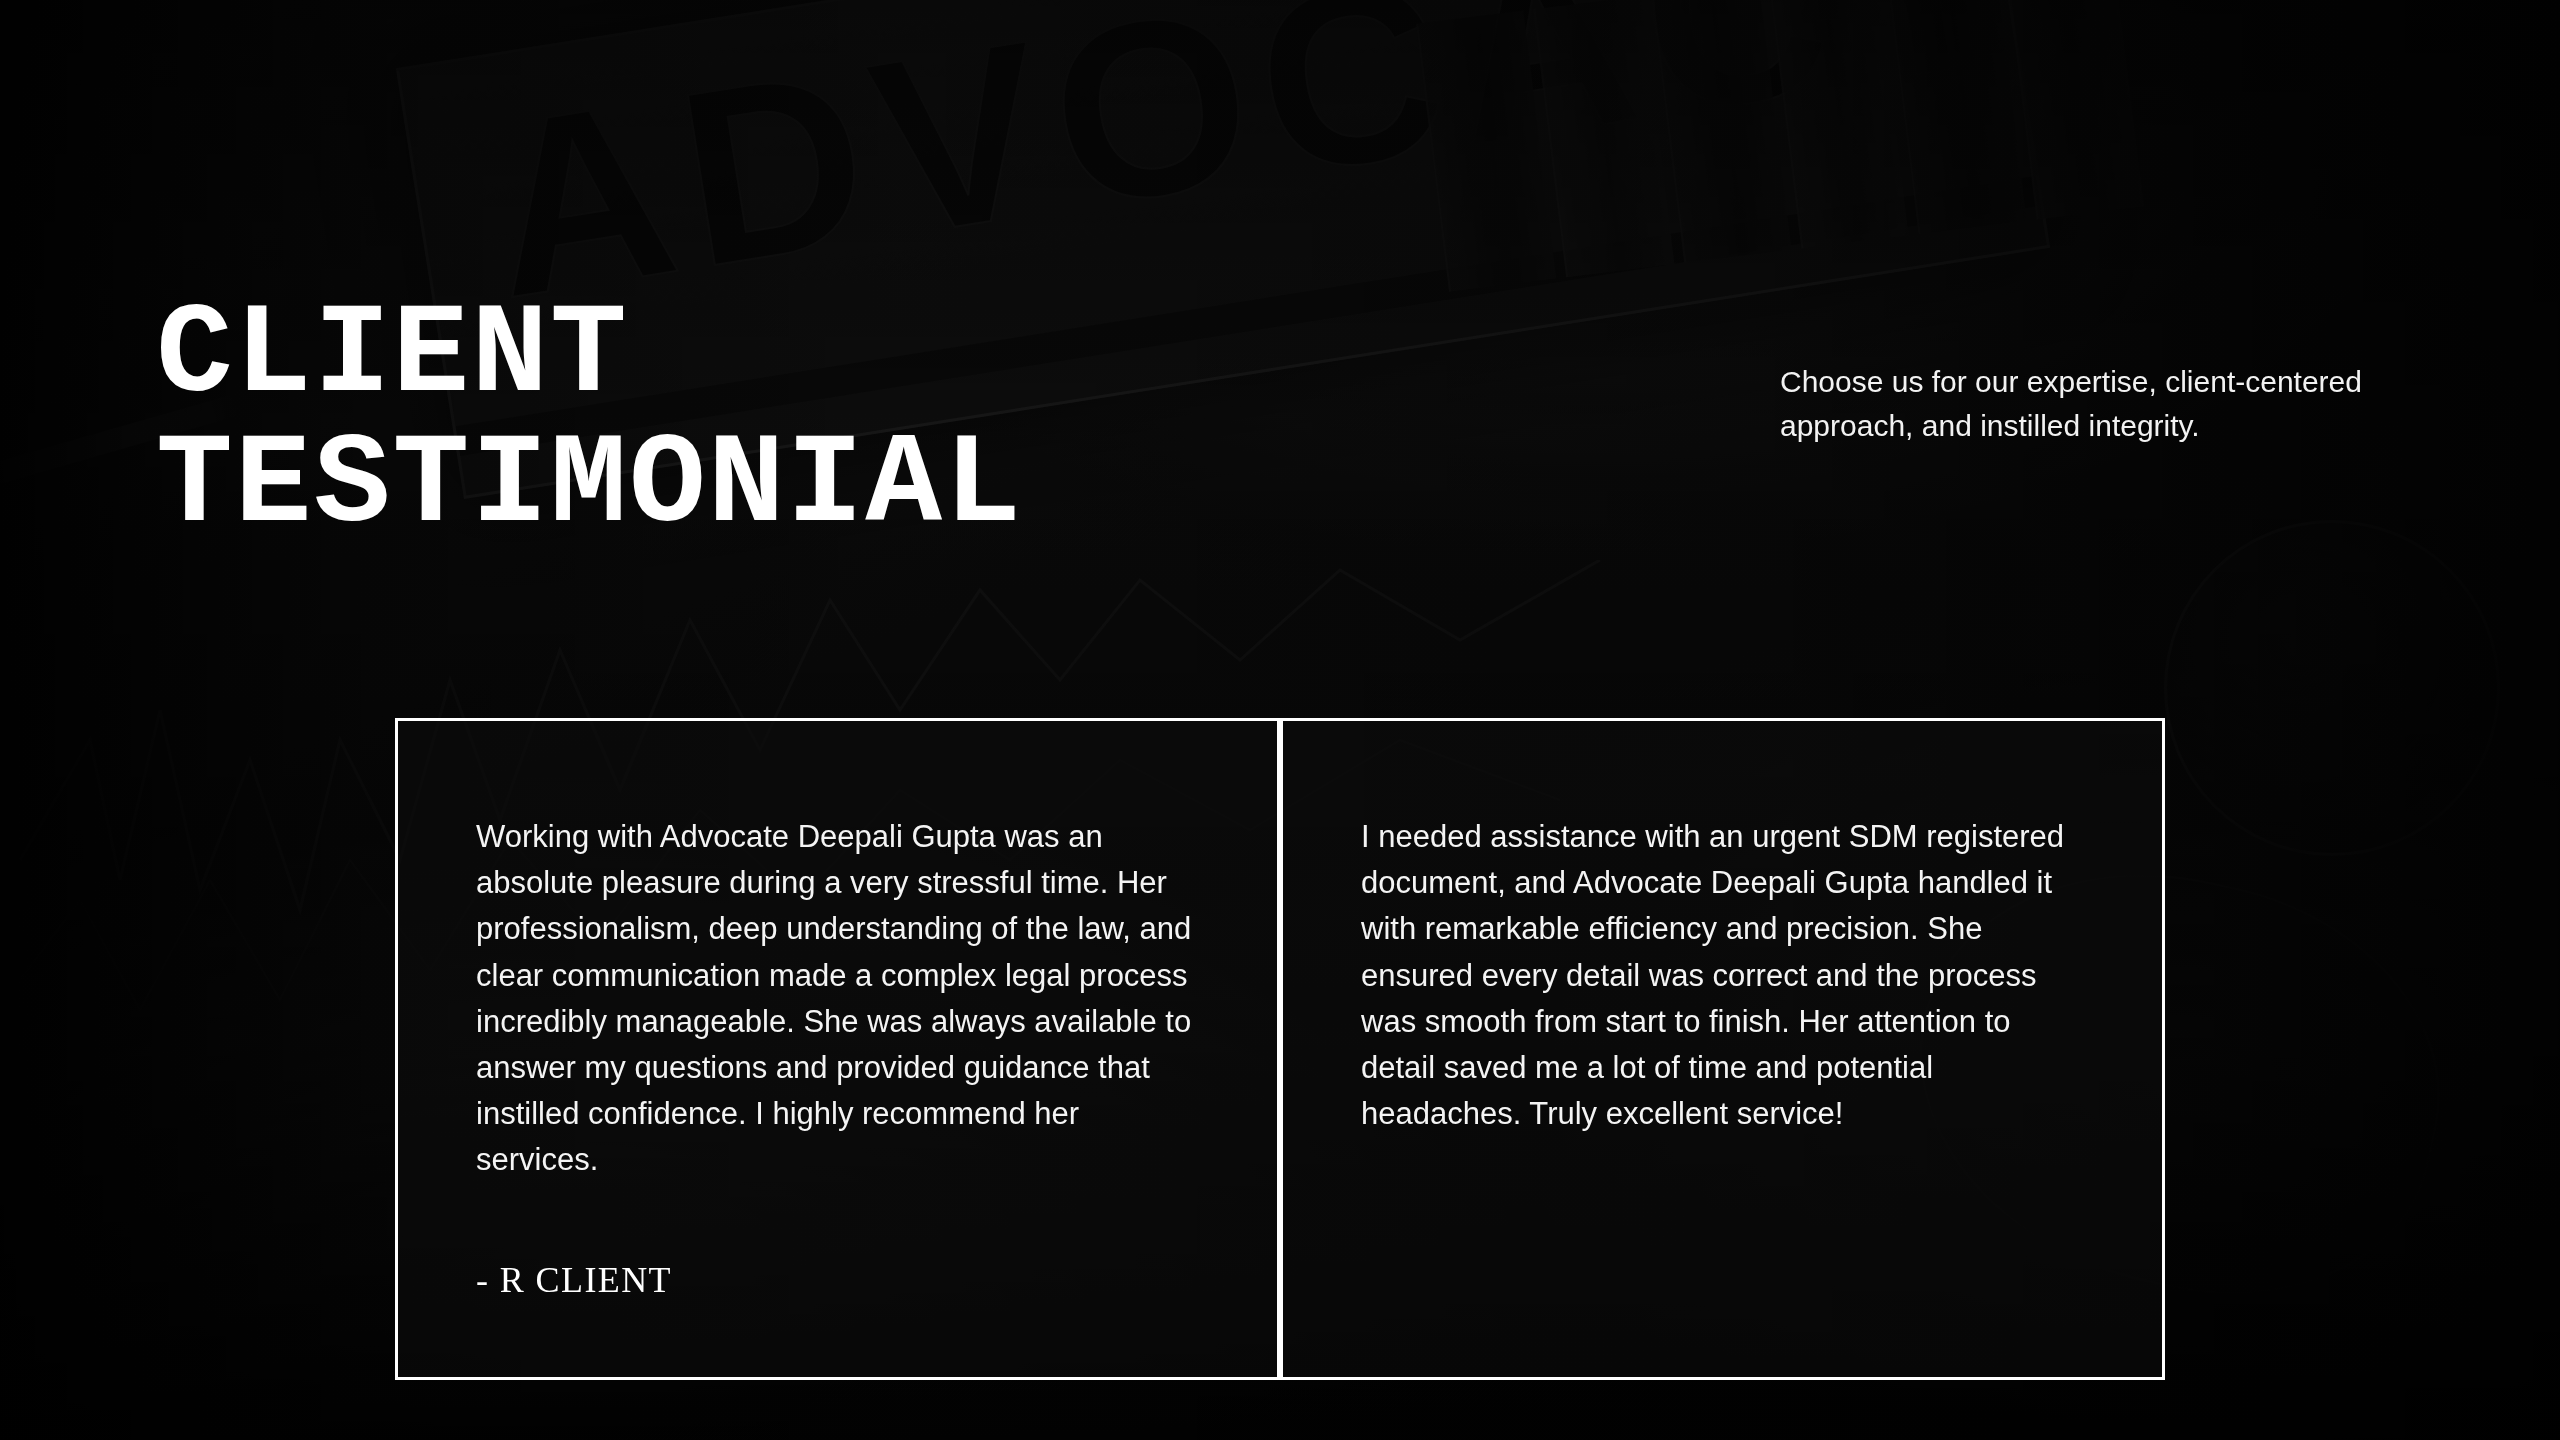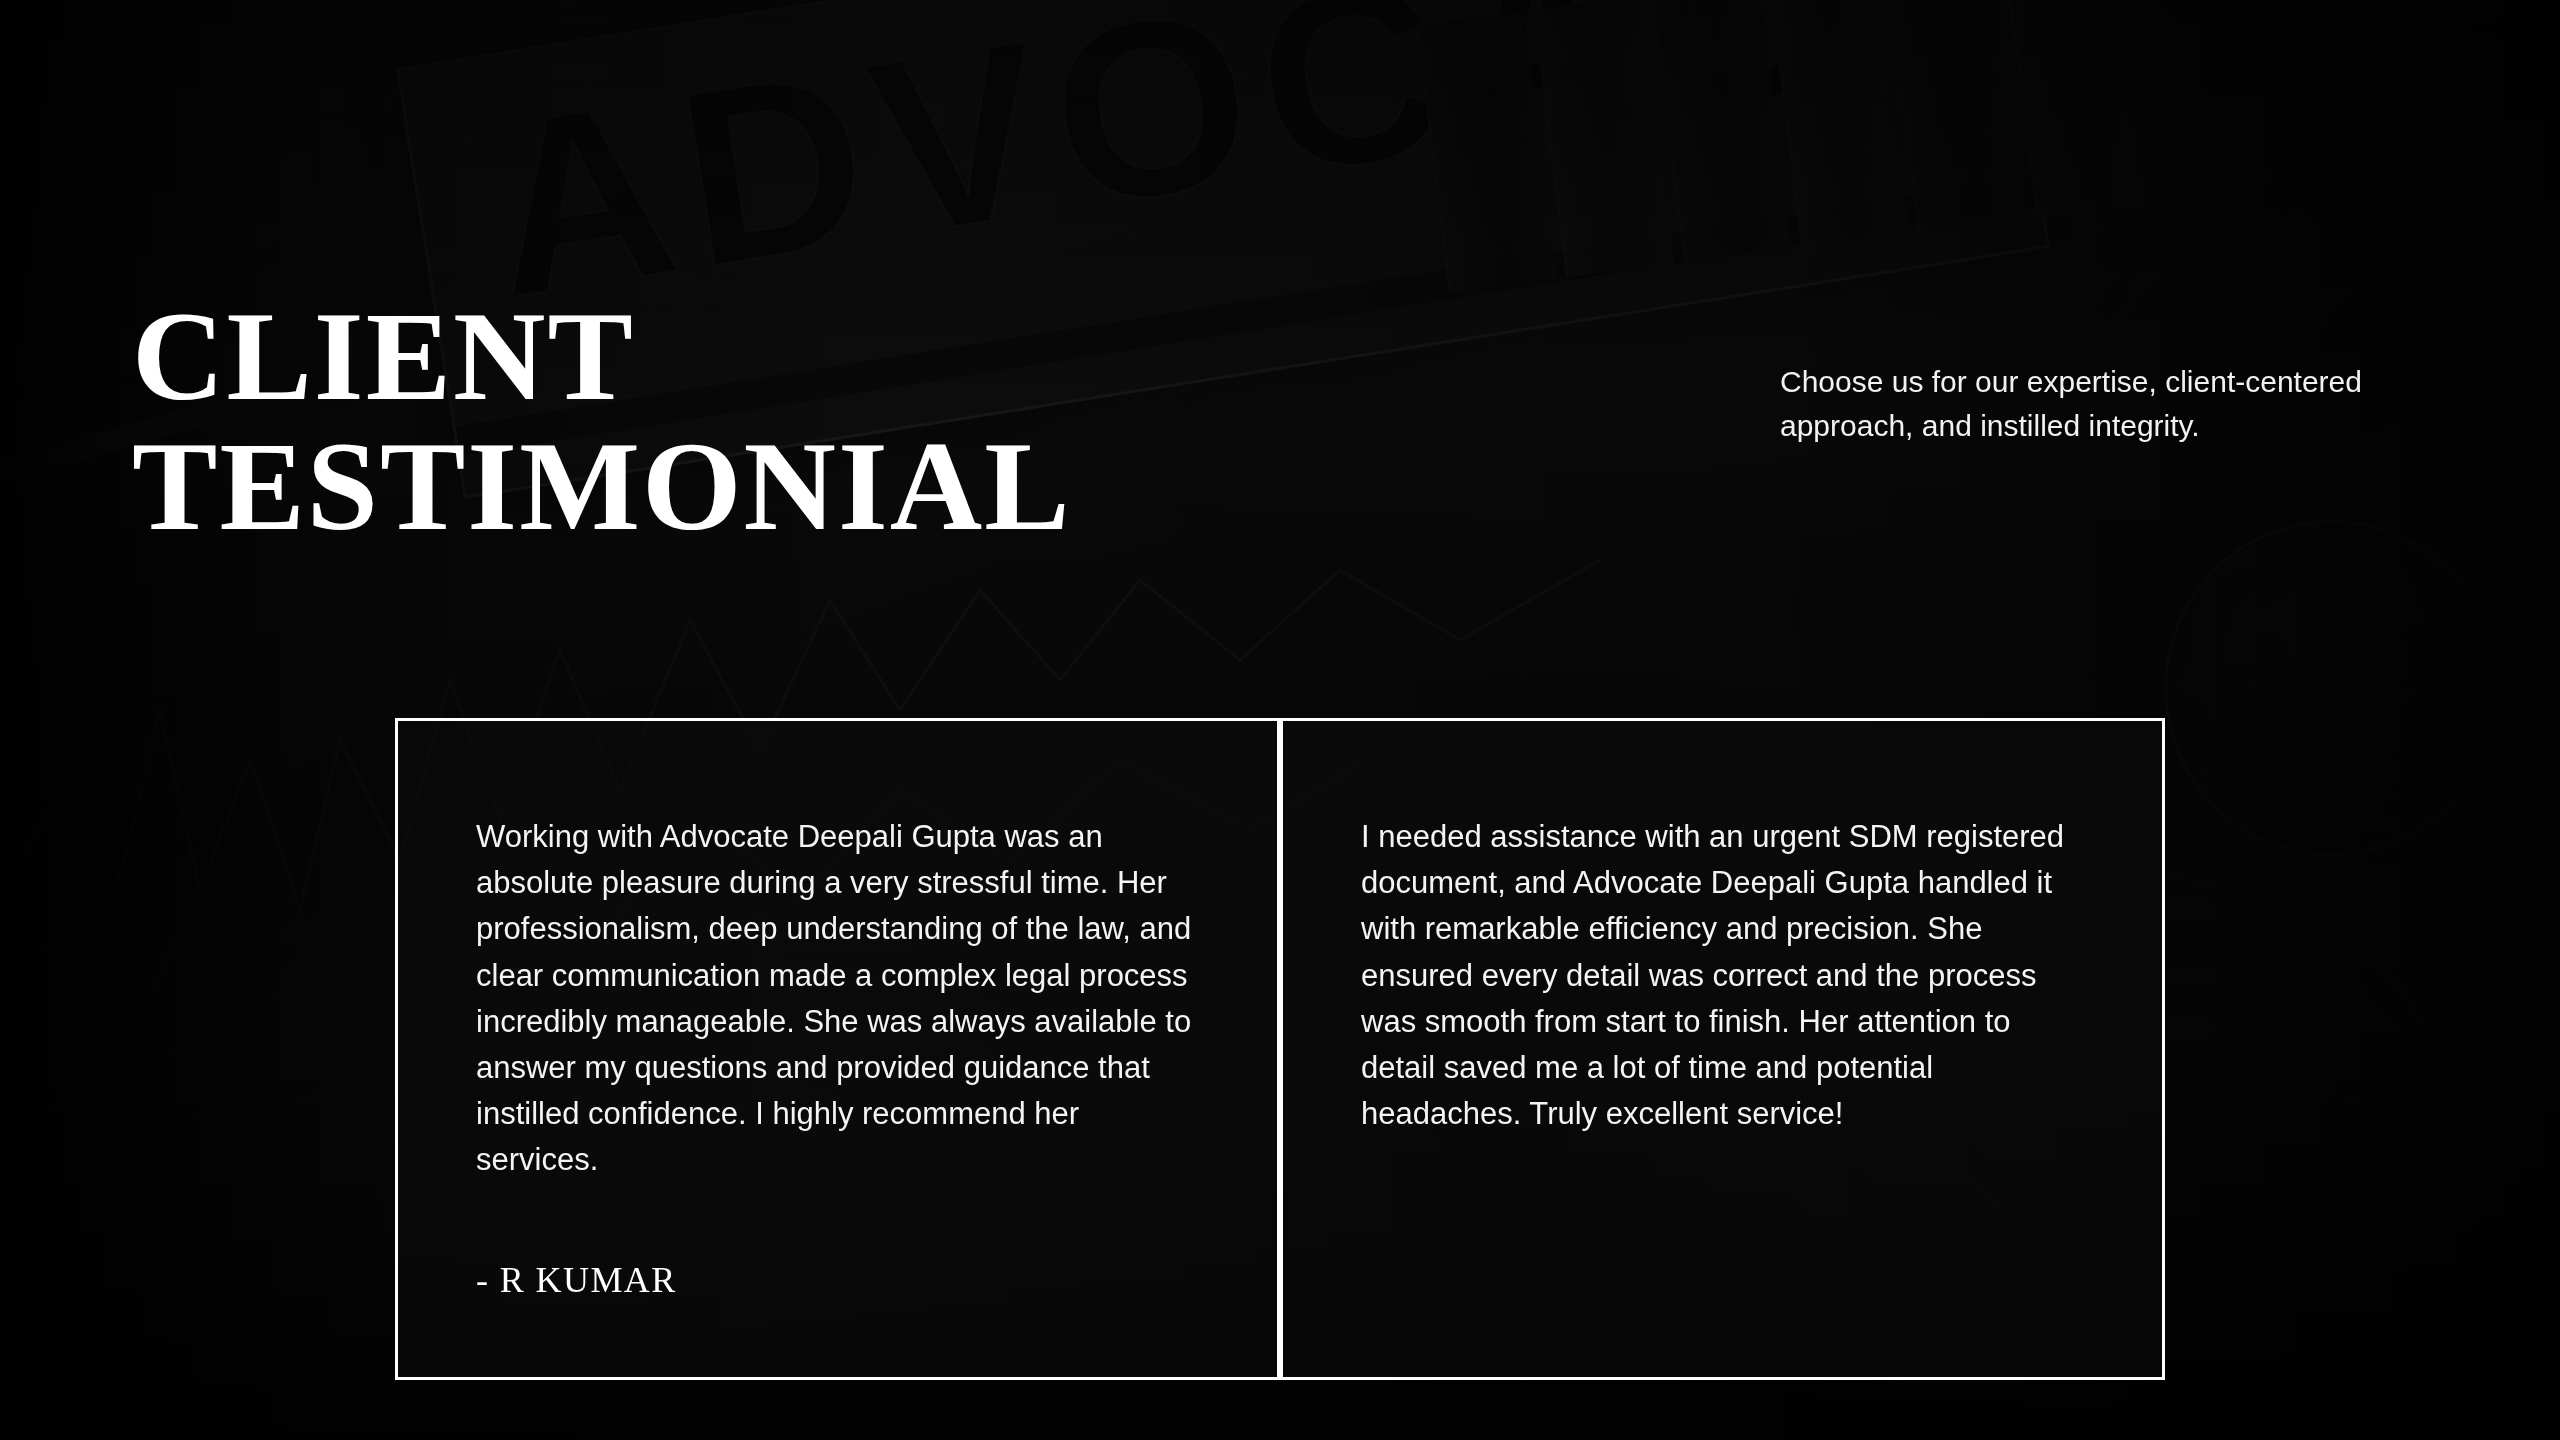--- a/index.html
+++ b/index.html
@@ -146,25 +146,25 @@
   }
 
   
   .content {
     position: absolute;
     inset: 0;
   }
 
   .headline {
     position: absolute;
-    left: 132px;
+    left: 156px;
     top: 205px;
     width: 1250px;
     color: #ffffff;
-    font-family: Liberation Serif, serif;
+    font-family: Liberation Mono, monospace;
     font-size: 128px;
     line-height: 1.02;
     letter-spacing: 2px;
     text-transform: uppercase;
   }
   .headline .l1 { display: block; }
   .headline .l2 { display: block; }
 
   .tagline {
     position: absolute;
@@ -253,21 +253,21 @@
       <span class="l1">CLIENT</span>
       <span class="l2">TESTIMONIAL</span>
     </h1>
 
     <p class="tagline">Choose us for our expertise, client-centered approach, and instilled integrity.</p>
 
     <div class="cards">
 
       <div class="card card-1">
         <p class="quote">Working with Advocate Deepali Gupta was an absolute pleasure during a very stressful time. Her professionalism, deep understanding of the law, and clear communication made a complex legal process incredibly manageable. She was always available to answer my questions and provided guidance that instilled confidence. I highly recommend her services.</p>
-        <p class="author">- R KUMAR</p>
+        <p class="author">- R CLIENT</p>
       </div>
 
       <div class="card card-2">
         <p class="quote">I needed assistance with an urgent SDM registered document, and Advocate Deepali Gupta handled it with remarkable efficiency and precision. She ensured every detail was correct and the process was smooth from start to finish. Her attention to detail saved me a lot of time and potential headaches. Truly excellent service!</p>
       </div>
 
     </div>
   </div>
 </div>
 

